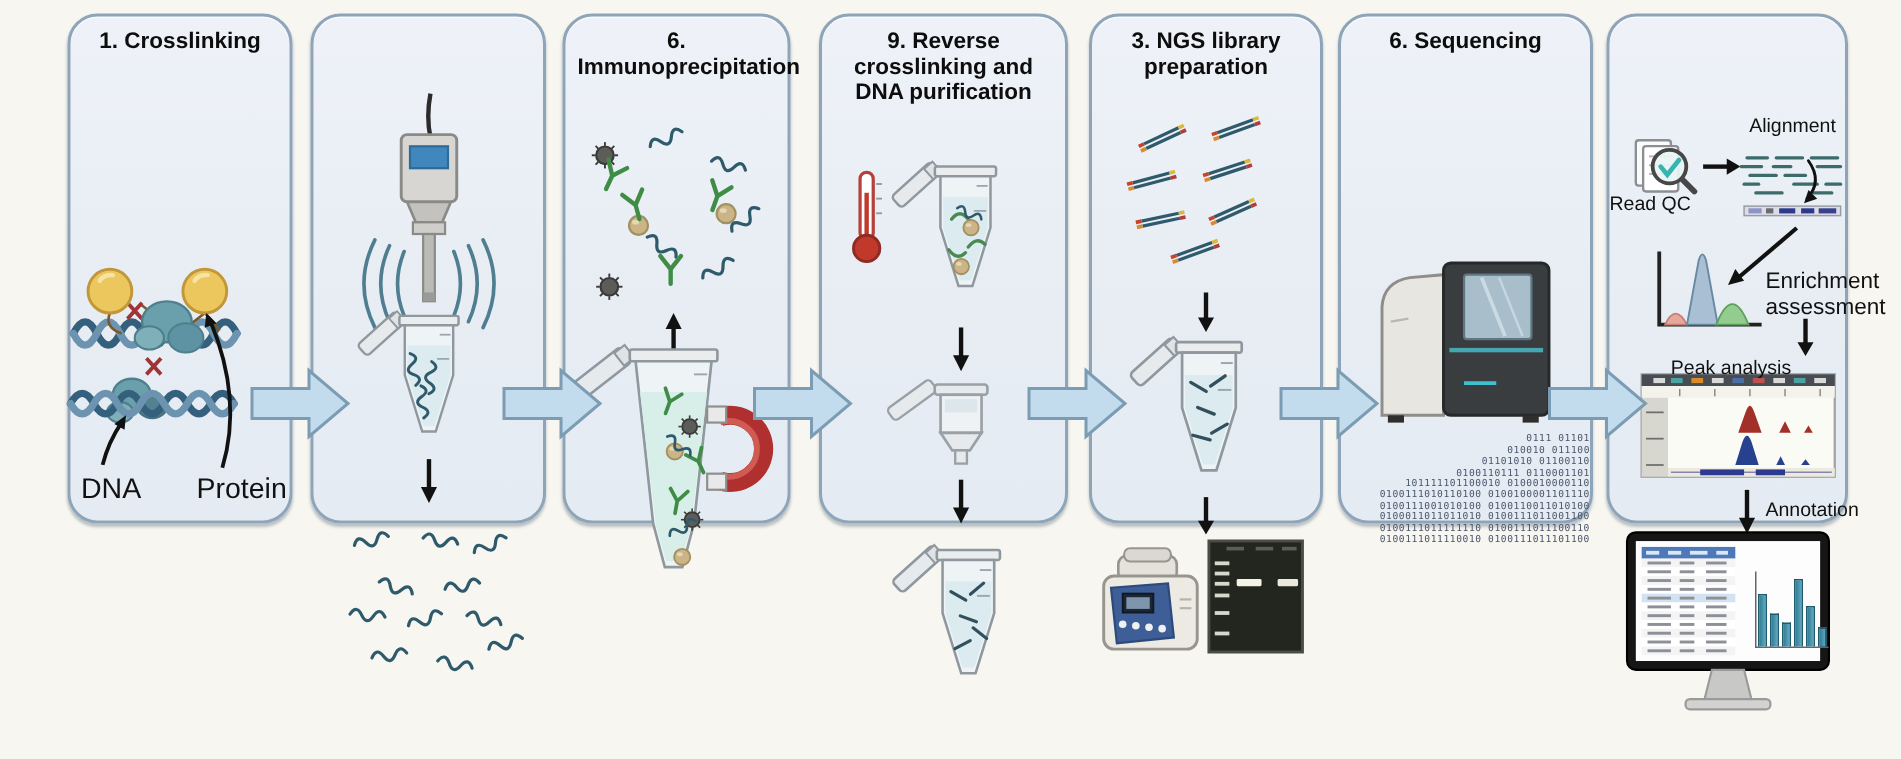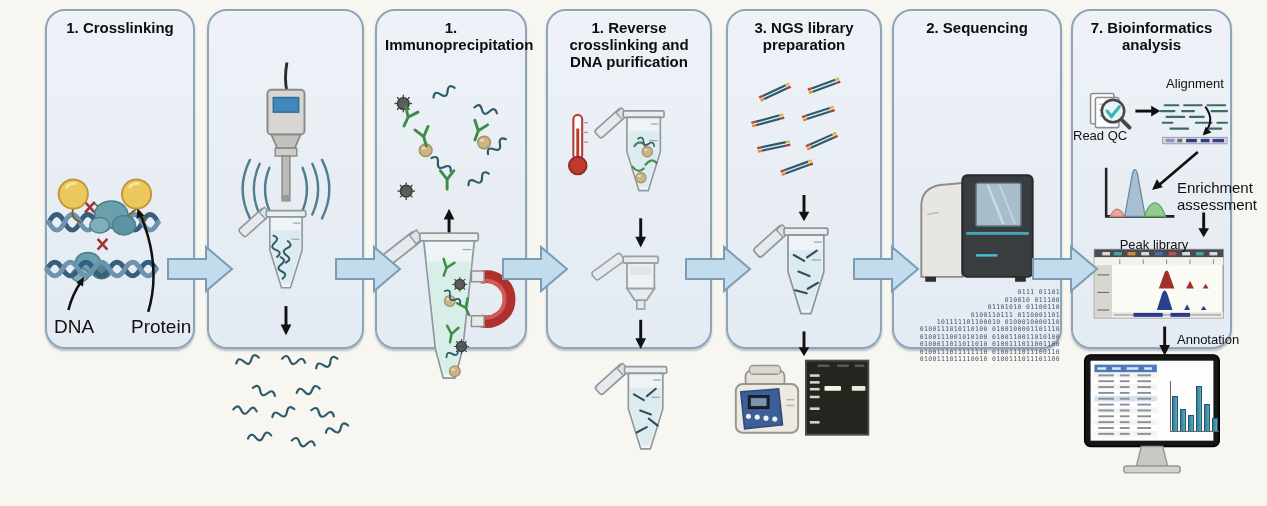--- a/index.html
+++ b/index.html
@@ -171,21 +171,21 @@
       <use href="#sq" xlink:href="#sq" transform="translate(65,370) rotate(-20)"></use>
       <use href="#sq" xlink:href="#sq" transform="translate(105,363) rotate(15)"></use>
       <use href="#sq" xlink:href="#sq" transform="translate(40,392) rotate(-8)"></use>
       <use href="#sq" xlink:href="#sq" transform="translate(85,394) rotate(12)"></use>
       <use href="#sq" xlink:href="#sq" transform="translate(120,386) rotate(-18)"></use>
     </g>
   </svg>
 </div>
 
 <div class="panel" style="left:375px;width:152px;">
-  <div class="panel-title">1. Immunoprecipitation</div>
+  <div class="panel-title">6. Immunoprecipitation</div>
   <svg class="panel-svg" viewBox="0 0 152 440">
     <g>
       <use href="#beadD" xlink:href="#beadD" transform="translate(27,48)"></use>
       <use href="#ab" xlink:href="#ab" transform="translate(32,62) rotate(25)"></use>
       <use href="#sq" xlink:href="#sq" transform="translate(58,42) rotate(-25)"></use>
       <use href="#sq" xlink:href="#sq" transform="translate(100,52) rotate(15)"></use>
       <use href="#beadT" xlink:href="#beadT" transform="translate(50,96)"></use>
       <use href="#ab" xlink:href="#ab" transform="translate(48,82) rotate(-15)"></use>
       <use href="#sq" xlink:href="#sq" transform="translate(56,104) rotate(35)"></use>
       <use href="#beadT" xlink:href="#beadT" transform="translate(110,88)"></use>
@@ -223,21 +223,21 @@
     <g>
       <path d="M106,227 a23,23 0 1,1 0,44" stroke="#b03030" stroke-width="13" fill="none"></path>
       <path d="M106,231 a19,19 0 1,1 0,36" stroke="#d05b52" stroke-width="4" fill="none"></path>
       <rect x="97" y="220" width="13" height="11" fill="#e9e9e9" stroke="#8f8f8f" stroke-width="1.5"></rect>
       <rect x="97" y="266" width="13" height="11" fill="#e9e9e9" stroke="#8f8f8f" stroke-width="1.5"></rect>
     </g>
   </svg>
 </div>
 
 <div class="panel" style="left:546px;width:166px;">
-  <div class="panel-title">1. Reverse crosslinking and DNA purification</div>
+  <div class="panel-title">9. Reverse crosslinking and DNA purification</div>
   <svg class="panel-svg" viewBox="0 0 166 440">
     <g>
       <rect x="26" y="60" width="9" height="46" rx="4.5" fill="#fff" stroke="#b5413a" stroke-width="2.2"></rect>
       <rect x="29" y="74" width="3" height="34" fill="#c0392b"></rect>
       <circle cx="30.5" cy="112" r="9" fill="#c0392b" stroke="#8f2a24" stroke-width="2"></circle>
       <line x1="37" y1="68" x2="41" y2="68" stroke="#999" stroke-width="1.3"></line>
       <line x1="37" y1="78" x2="41" y2="78" stroke="#999" stroke-width="1.3"></line>
       <line x1="37" y1="88" x2="41" y2="88" stroke="#999" stroke-width="1.3"></line>
     </g>
     <g transform="translate(98,56) scale(0.95)">
@@ -320,21 +320,21 @@
         <rect x="84" y="360" width="10" height="2.6"></rect>
           <rect x="84" y="374" width="10" height="2.6"></rect>
       </g>
       <rect x="99" y="338" width="17" height="5" rx="1" fill="#f4f4e6"></rect>
       <rect x="127" y="338" width="14" height="5" rx="1" fill="#eaeada"></rect>
     </g>
   </svg>
 </div>
 
 <div class="panel" style="left:892px;width:170px;">
-  <div class="panel-title">2. Sequencing</div>
+  <div class="panel-title">6. Sequencing</div>
   <svg class="panel-svg" viewBox="0 0 170 440">
     <g>
       <path d="M28,152 q1,-17 19,-20 L70,130 L70,226 L28,226 Z" fill="#e7e6e1" stroke="#8e8d89" stroke-width="2"></path>
       <line x1="34" y1="162" x2="46" y2="160" stroke="#b8b7b2" stroke-width="1.5"></line>
       <rect x="70" y="122" width="72" height="104" rx="5" fill="#3a3d3f" stroke="#26282a" stroke-width="2"></rect>
       <rect x="84" y="130" width="46" height="44" rx="2" fill="#a8bfcb" stroke="#5f7683" stroke-width="1.5"></rect>
       <line x1="96" y1="132" x2="112" y2="172" stroke="#d5e2e9" stroke-width="2.5" opacity="0.8"></line>
       <line x1="108" y1="132" x2="124" y2="172" stroke="#d5e2e9" stroke-width="1.6" opacity="0.7"></line>
       <rect x="74" y="180" width="64" height="3" fill="#49b9c7" opacity="0.85"></rect>
       <line x1="84" y1="204" x2="106" y2="204" stroke="#3fc0cf" stroke-width="2.6"></line>
@@ -348,21 +348,20 @@
 0100110111 0110001101
 101111101100010 0100010000110
 0100111010110100 0100100001101110
 0100111001010100 0100110011010100
 0100011011011010 0100111011001100
 0100111011111110 0100111011100110
 0100111011110010 0100111011101100</pre>
 </div>
 
 <div class="panel" style="left:1071px;width:161px;">
-  <div class="panel-title">7. Bioinformatics analysis</div>
   <svg class="panel-svg" viewBox="0 0 161 440">
     <g>
       <rect x="18" y="38" width="24" height="31" rx="2" fill="#fbfbf9" stroke="#8a8f94" stroke-width="1.6"></rect>
       <rect x="23" y="42" width="24" height="31" rx="2" fill="#ffffff" stroke="#8a8f94" stroke-width="1.6"></rect>
       <line x1="27" y1="49" x2="43" y2="49" stroke="#b5b9bd" stroke-width="1.4"></line>
       <line x1="27" y1="55" x2="43" y2="55" stroke="#b5b9bd" stroke-width="1.4"></line>
       <line x1="27" y1="61" x2="39" y2="61" stroke="#b5b9bd" stroke-width="1.4"></line>
       <circle cx="41" cy="56" r="11.5" fill="#eaf4f4" fill-opacity="0.92" stroke="#474747" stroke-width="2.6"></circle>
       <path d="M35,56 l4.5,5.5 l8,-10" stroke="#35b4b0" stroke-width="3.2" fill="none" stroke-linecap="round"></path>
       <line x1="50" y1="65" x2="58" y2="73" stroke="#474747" stroke-width="4" stroke-linecap="round"></line>
@@ -500,21 +499,21 @@
       </g>
       <g stroke="#9a9a98">
         <path d="M70,400 L92,400 L97,420 L65,420 Z" fill="#c8c8c6" stroke-width="1.5"></path>
         <rect x="52" y="420" width="58" height="7" rx="3" fill="#d2d2d0" stroke-width="1.5"></rect>
       </g>
     </g>
   </svg>
   <div class="lbl lbl-med" style="left:0;top:117px;width:74px;text-align:left;">Read QC</div>
   <div class="lbl lbl-med" style="left:84px;top:65px;width:76px;text-align:center;">Alignment</div>
   <div class="lbl lbl-med" style="left:104px;top:168px;width:56px;line-height:1.15;font-size:15px;">Enrichment assessment</div>
-  <div class="lbl lbl-med" style="left:20px;top:226px;width:122px;text-align:center;">Peak library</div>
+  <div class="lbl lbl-med" style="left:20px;top:226px;width:122px;text-align:center;">Peak analysis</div>
   <div class="lbl lbl-med" style="left:104px;top:321px;text-align:right;">Annotation</div>
   <div class="mon-bars" style="left:97px;top:370px;width:46px;height:50px;">
       <span class="mon-bar" style="height: 68%;"></span>
       <span class="mon-bar" style="height: 42%;"></span>
       <span class="mon-bar" style="height: 30%;"></span>
       <span class="mon-bar" style="height: 88%;"></span>
       <span class="mon-bar" style="height: 52%;"></span>
       <span class="mon-bar" style="height: 24%;"></span>
     </div>
 </div>

